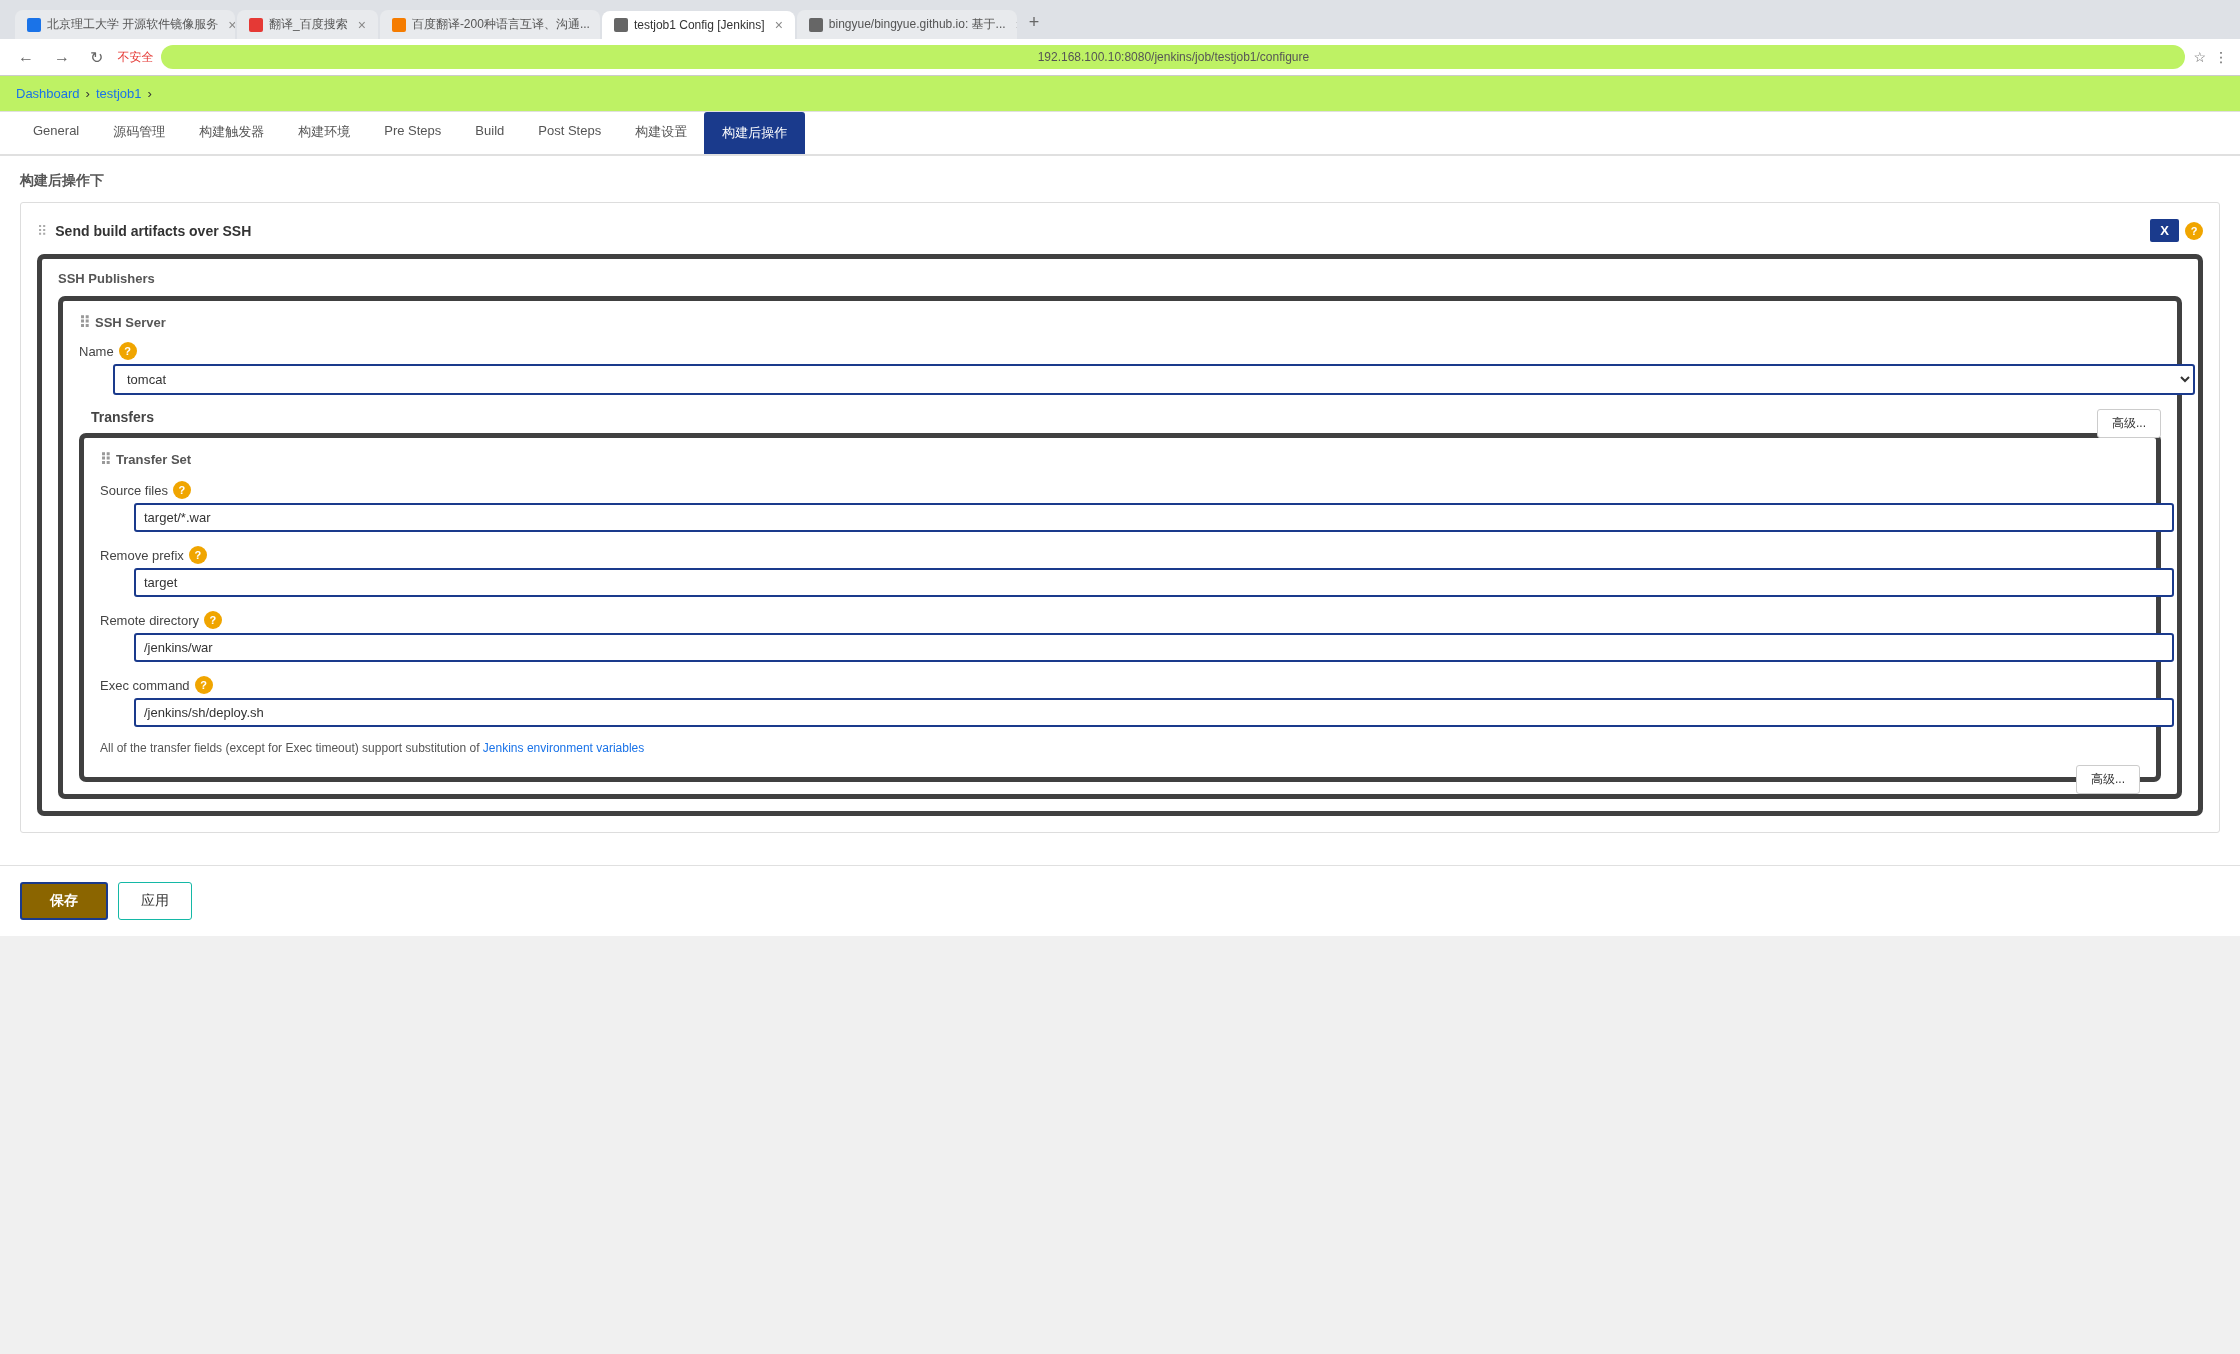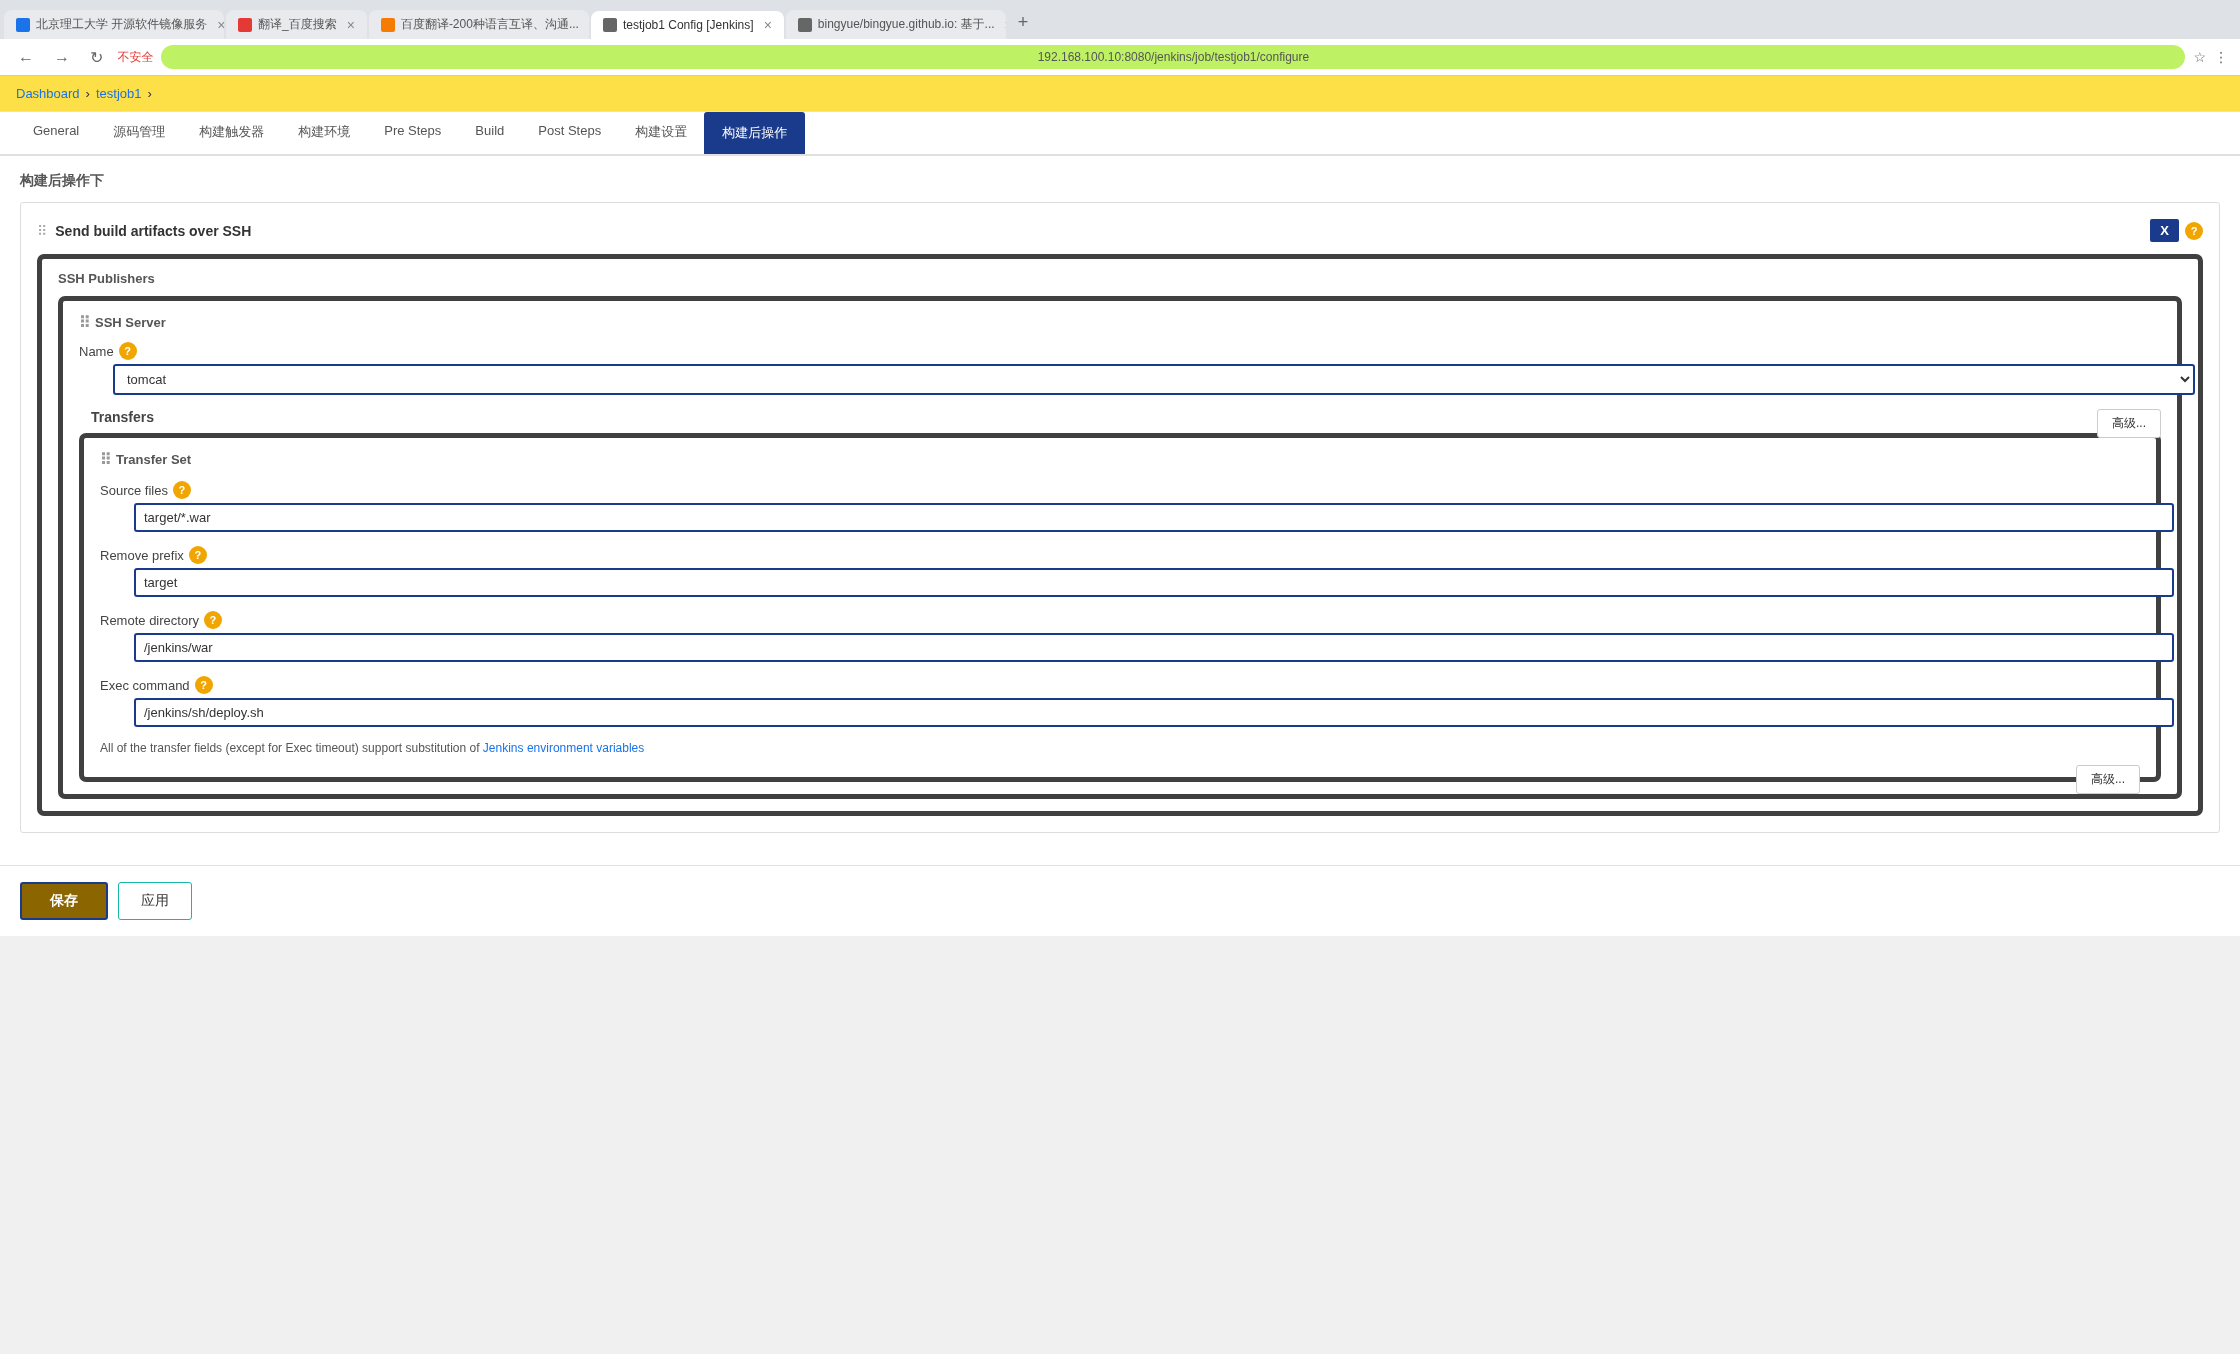--- a/index.html
+++ b/index.html
@@ -1,40 +1,40 @@
 <!DOCTYPE html>
 <html><head>
   <meta charset="utf-8">
   <style>
     * { box-sizing: border-box; margin: 0; padding: 0; }
     body { font-family: 'Microsoft YaHei', Arial, sans-serif; font-size: 13px; background: #f0f0f0; color: #333; }
 
     
     .browser-chrome { background: #dee1e6; width: 100%; }
-    .tab-bar { display: flex; align-items: flex-end; padding: 6px 4px 0; gap: 2px; background: #dee1e6; }
+    .tab-bar { display: flex; align-items: flex-end; padding: 6px 15px 0; gap: 2px; background: #dee1e6; }
     .tab { display: flex; align-items: center; padding: 6px 12px; background: #e8eaed; border-radius: 8px 8px 0 0; font-size: 12px; color: #555; max-width: 220px; white-space: nowrap; overflow: hidden; text-overflow: ellipsis; gap: 6px; cursor: pointer; }
     .tab.active { background: #fff; color: #333; }
     .tab-favicon { width: 14px; height: 14px; border-radius: 2px; flex-shrink: 0; }
     .tab-favicon.blue { background: #1a73e8; }
     .tab-favicon.red { background: #e53935; }
     .tab-favicon.orange { background: #f57c00; }
     .tab-favicon.gray { background: #666; }
     .tab-close { margin-left: 4px; font-size: 14px; color: #888; flex-shrink: 0; }
     .tab-new { padding: 6px 10px; font-size: 18px; color: #666; cursor: pointer; }
 
     .address-bar { background: #fff; margin: 0; padding: 6px 12px; display: flex; align-items: center; gap: 8px; border-bottom: 1px solid #ccc; }
     .nav-btn { background: none; border: none; font-size: 16px; color: #666; cursor: pointer; padding: 2px 6px; }
     .address-input { flex: 1; background: #bef264; border: none; border-radius: 20px; padding: 5px 12px; font-size: 12px; color: #555; text-align: center; }
     .address-icons { display: flex; gap: 8px; color: #666; font-size: 14px; }
 
     
     .page { background: #fff; min-height: 800px; }
 
     
-    .breadcrumb { display: flex; align-items: center; gap: 6px; padding: 10px 16px; background: #fde047; border-bottom: 1px solid #e0e0e0; font-size: 13px; }
+    .breadcrumb { display: flex; align-items: center; gap: 6px; padding: 10px 16px; background: #bef264; border-bottom: 1px solid #e0e0e0; font-size: 13px; }
     .breadcrumb a { color: #1a73e8; text-decoration: none; }
 
     
     .jenkins-tabs { display: flex; gap: 0; padding: 0 16px; border-bottom: 2px solid #e0e0e0; background: #fff; flex-wrap: wrap; }
     .jenkins-tab { padding: 10px 16px; font-size: 13px; cursor: pointer; color: #555; border: 1px solid transparent; }
     .jenkins-tab.active { background: #1a3a8c; color: #fff; border: 2px solid #1a3a8c; border-radius: 3px 3px 0 0; }
 
     
     .main-content { padding: 16px 20px; }
     .section-title { font-size: 14px; font-weight: bold; color: #555; margin-bottom: 12px; }

